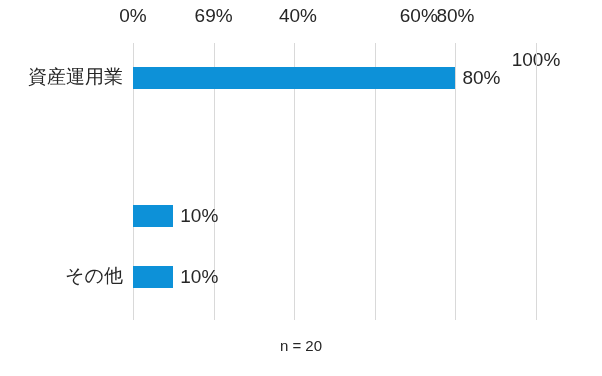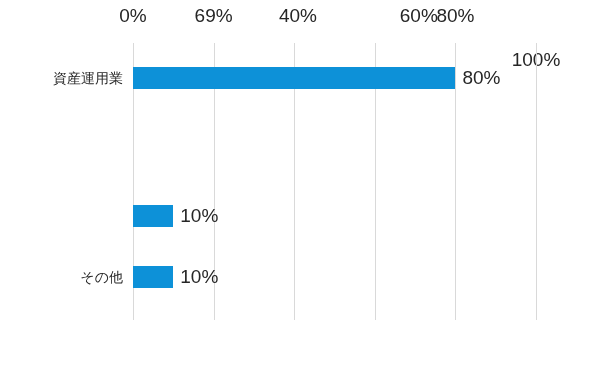--- a/index.html
+++ b/index.html
@@ -62,25 +62,26 @@
     left: 0;
     width: 602px;
     height: 69.25px;
     display: block;
   }
   .cat-label {
     position: absolute;
     right: 479px;      
     top: 50%;
     transform: translateY(-50%);
-    font-size: 14px;
+    font-size: 19px;
     line-height: 26px;
     color: #262626;
     white-space: nowrap;
     text-align: right;
+    font-family: Liberation Mono, monospace;
   }
   .bar-wrap {
     position: absolute;
     left: 133px;
     top: 50%;
     transform: translateY(-50%);
     height: 22px;
     display: flex;
     align-items: center;
   }
@@ -152,14 +153,15 @@
       </div>
       <div class="cat-row" style="top: 242px; height: 69.25px;">
         <div class="cat-label">その他</div>
         <div class="bar-wrap">
           <div class="bar" style="width: 40.3px; background: rgb(13, 145, 216);"></div>
           <span class="bar-value">10%</span>
         </div>
       </div>
     </div>
 
+  <div id="chart-note">n = 20</div>
 
 </div>
 
 </body></html>

